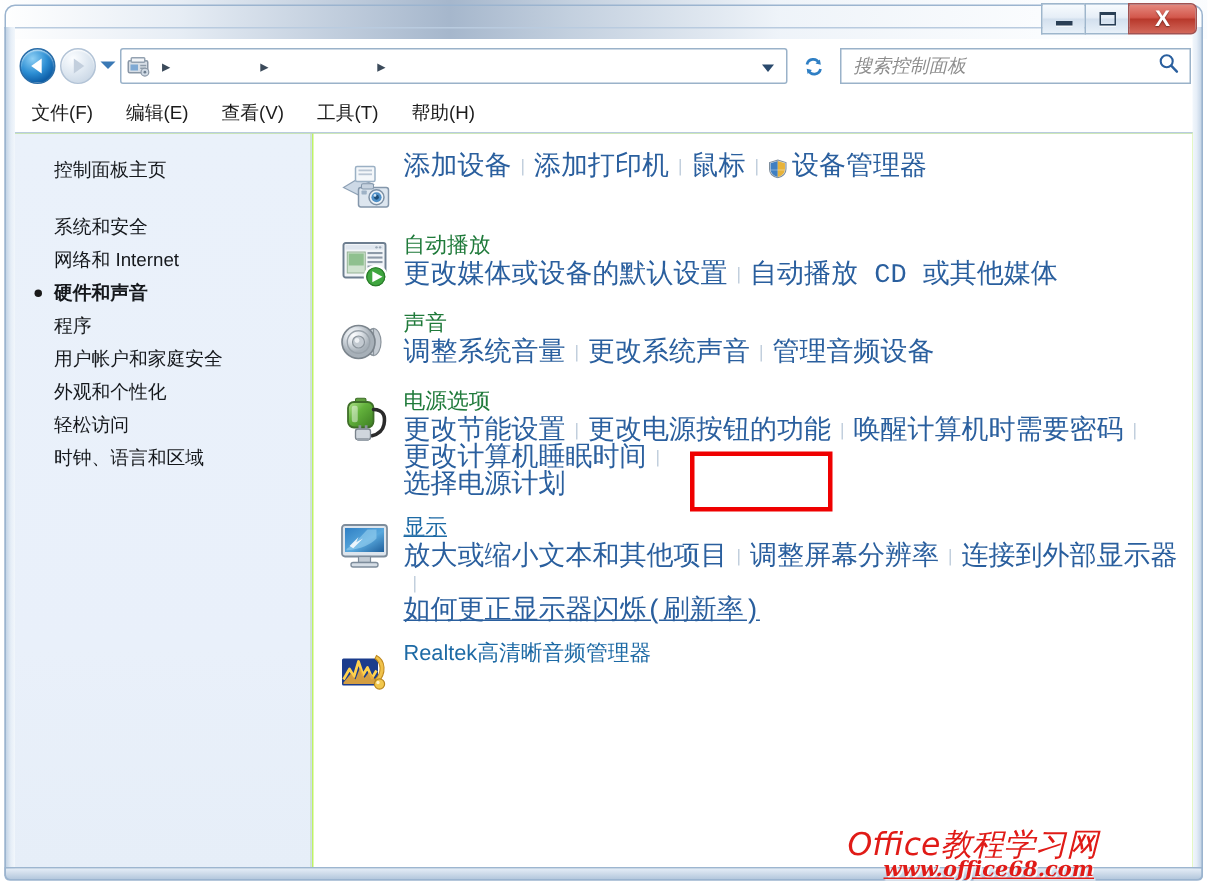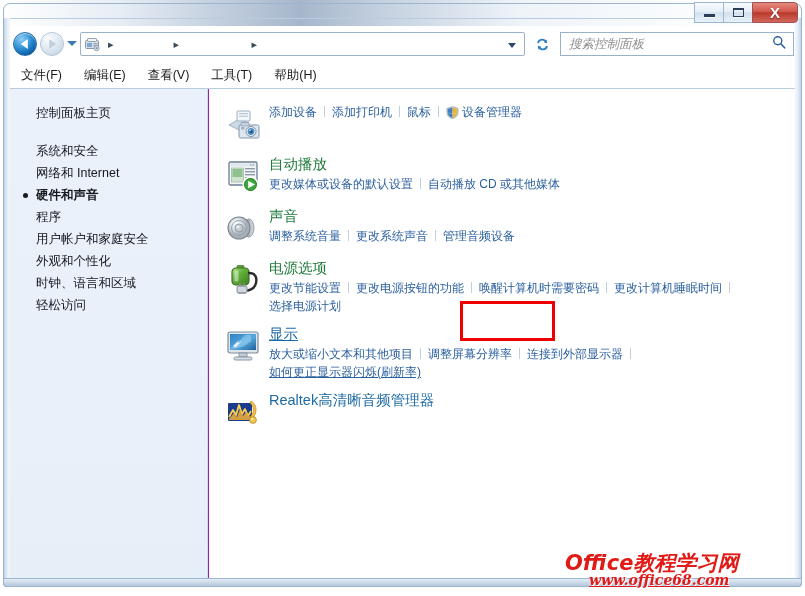--- a/index.html
+++ b/index.html
@@ -249,21 +249,21 @@
     padding: 1px 3px;
     cursor: default;
     white-space: nowrap;
   }
 
   
   #content {
     position: absolute;
     left: 10px; top: 88px;
     width: 785px; height: 490px;
-    background: #a21caf;
+    background: #bef264;
     border-top: 1px solid #b9cbdf;
     box-sizing: border-box;
     overflow: hidden;
   }
   #sidebar {
     position: absolute;
     left: 0; top: 0;
     width: 198px; height: 490px;
     background: linear-gradient(to bottom, #eaf1fa 0%, #e9f0fa 70%, #e6eef8 100%);
     border-right: 1px solid #cfdced;
@@ -322,23 +322,24 @@
     color: #1d6aa5;
     line-height: 19px;
     margin-bottom: 1px;
     display: inline-block;
     cursor: default;
   }
   .cat-title.green { color: #1f7a3a; }
   .cat-title.underlined { text-decoration: underline; }
   .cat-title.plain { color: #1d6aa5; }
   .links {
-    font-size: 12px;
+    font-size: 18px;
     line-height: 18px;
     color: #2a5f9e;
+    font-family: Liberation Mono, monospace;
   }
   .lnk {
     color: #2a5f9e;
     white-space: nowrap;
     cursor: default;
   }
   .lnk.underlined { text-decoration: underline; }
   .sep {
     display: inline-block;
     width: 1px; height: 11px;
@@ -376,21 +377,21 @@
     font-weight: bold;
     color: rgba(150,150,150,0.30);
     letter-spacing: 3px;
     font-family: "DejaVu Sans", sans-serif;
     white-space: nowrap;
   }
   .wm-main {
     position: absolute;
     left: 0px; top: 28px;
     font-size: 21px;
-    font-weight: bold;
+    font-weight: normal;
     font-style: italic;
     color: #e01b17;
     white-space: nowrap;
     font-family: "DejaVu Sans", sans-serif;
     text-shadow: 1px 1px 0 rgba(255,255,255,0.85);
     text-align: center;
   }
   .wm-url {
     position: absolute;
     left: 24px; top: 51px;
@@ -489,22 +490,22 @@
 
     <div id="sidebar">
       <div class="side-home">控制面板主页</div>
       <div id="sidebar-items">
           <div class="side-item"><span>系统和安全</span></div>
           <div class="side-item"><span>网络和 Internet</span></div>
           <div class="side-item current"><span>硬件和声音</span></div>
           <div class="side-item"><span>程序</span></div>
           <div class="side-item"><span>用户帐户和家庭安全</span></div>
           <div class="side-item"><span>外观和个性化</span></div>
+          <div class="side-item"><span>轻松访问</span></div>
           <div class="side-item"><span>时钟、语言和区域</span></div>
-          <div class="side-item"><span>轻松访问</span></div>
         </div>
     </div>
 
     <div id="main">
         <div class="cat">
           <div class="cat-icon"><svg width="38" height="38" viewBox="0 0 38 38">
       <path d="M4 20 L14 14 L24 18 L14 25 Z" fill="#cdd9e6" stroke="#8fa2b6" stroke-width="0.8"></path>
       <rect x="12" y="6" width="13" height="10" rx="1" fill="#f4f7fa" stroke="#9bb0c4"></rect>
       <rect x="14" y="8" width="9" height="1.2" fill="#b9c6d4"></rect>
       <rect x="14" y="10.6" width="9" height="1.2" fill="#b9c6d4"></rect>

